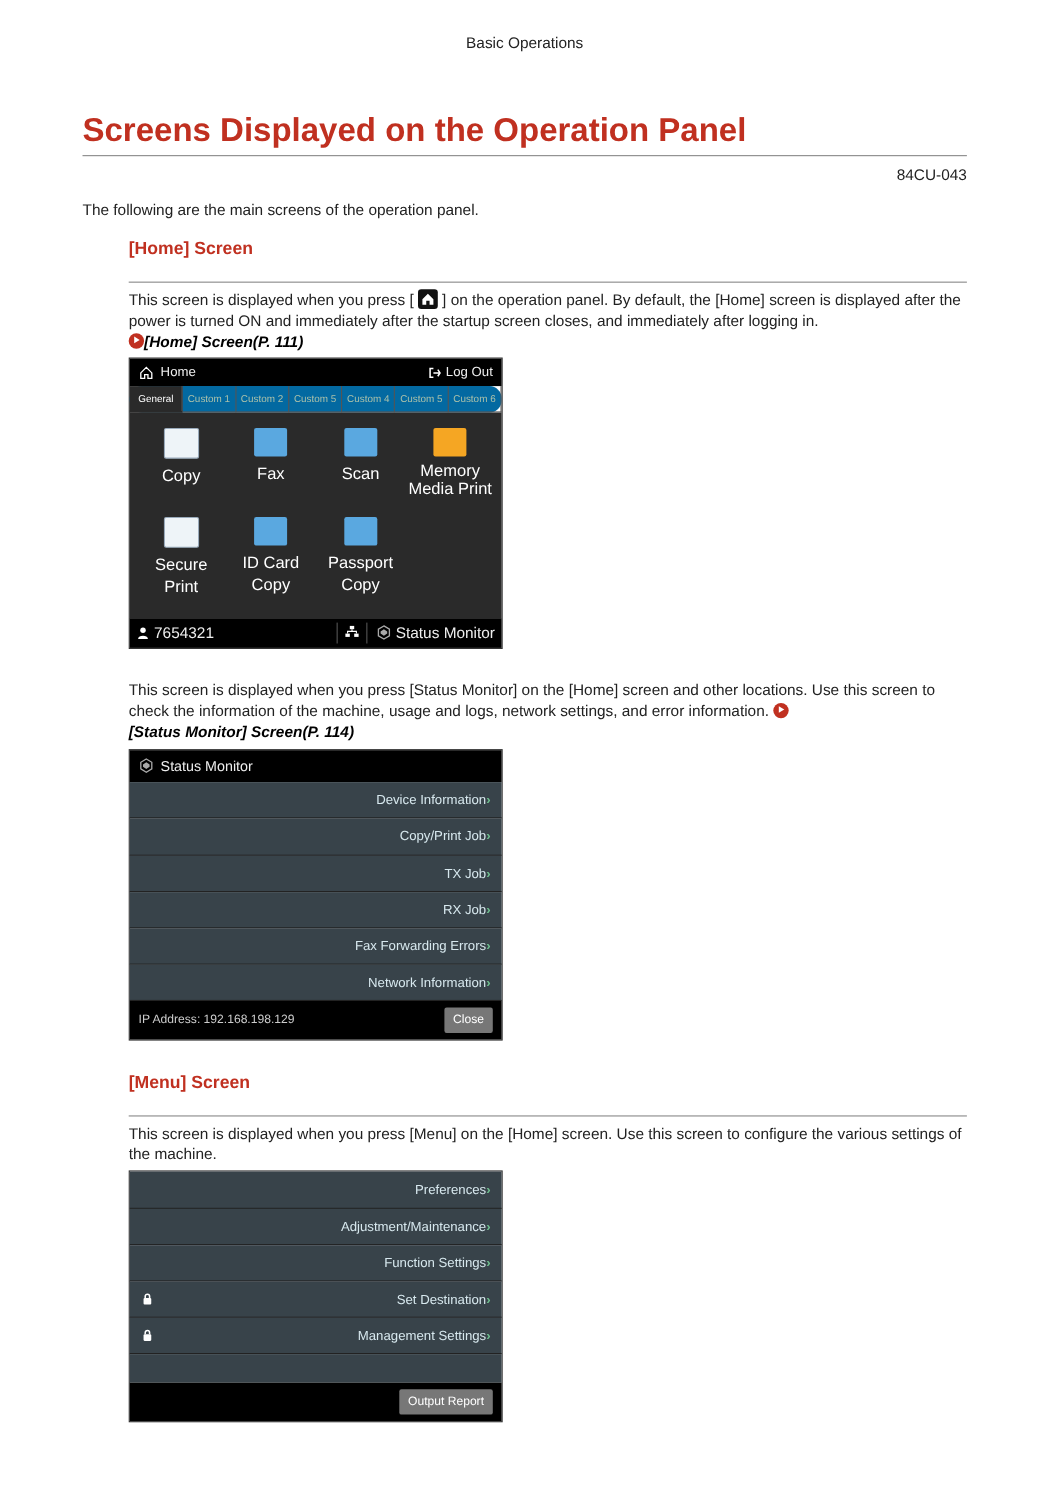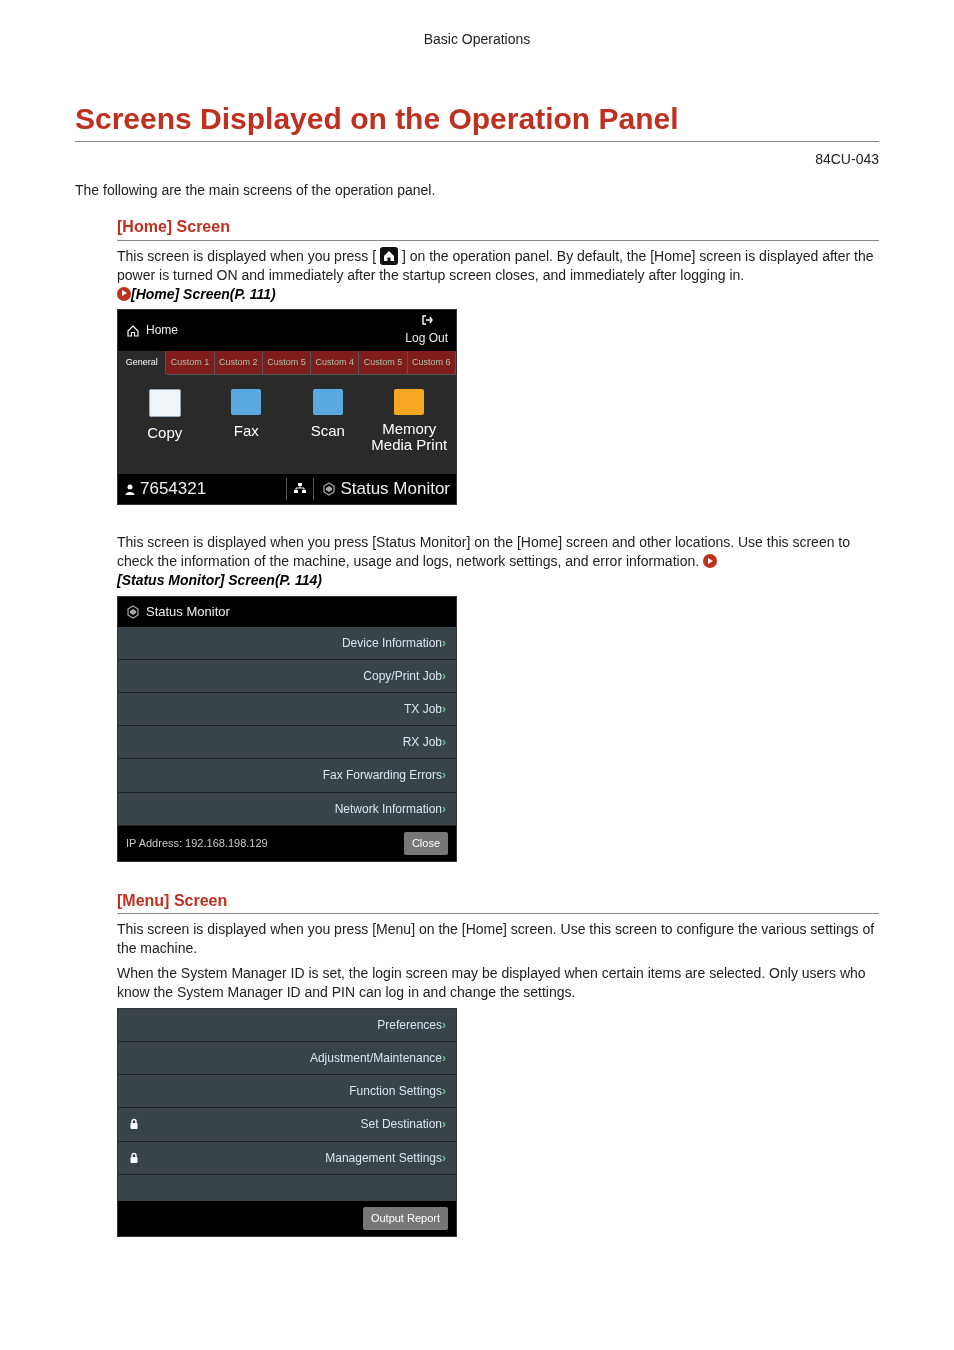--- a/index.html
+++ b/index.html
@@ -36,21 +36,21 @@
   .section {
     margin-left: 42px;
     margin-bottom: 28px;
   }
   .section h2 {
     color: #c03020;
     font-size: 16px;
     font-weight: bold;
     margin: 0 0 2px 0;
     border-bottom: 1px solid #888;
-    padding-bottom: 2px;
+    padding-bottom: 18px;
   }
   .section p {
     margin: 6px 0;
   }
   .circle-icon {
     display: inline-block;
     width: 14px; height: 14px;
     border-radius: 50%;
     background: #c03020;
     color: #fff;
@@ -91,24 +91,25 @@
     margin-top: 6px;
   }
   .home-top {
     background: #000;
     display: flex;
     align-items: center;
     padding: 4px 8px;
     font-size: 12px;
   }
   .home-top .title { flex: 1; display:flex; align-items:center; gap:6px;}
-  .home-top .logout { display:flex; align-items:center; gap:4px;flex-direction:column; }
+  .home-top .logout { display:flex; align-items:center; gap:4px; }
   .tab-row {
     display: flex;
-    background: #7f1d1d;
+    background: #0369a1;
+    border-radius: 11px;
   }
   .tab {
     flex: 1;
     text-align: center;
     padding: 5px 2px;
     font-size: 9px;
     color: #aac0aa;
     border-right: 1px solid #555;
     border-bottom: 1px solid #555;
   }
@@ -140,21 +141,21 @@
   }
   .icon-cell .ibox.doc {
     background: #eef4f8;
     border: 1px solid #9ab;
   }
   .home-bottom {
     background: #000;
     display: flex;
     align-items: flex-end;
     padding: 4px 6px;
-    font-size: 17px;
+    font-size: 14px;
   }
   .home-bottom .uid { flex: 1; display:flex; align-items:center; gap:4px; }
   .home-bottom .sm { display:flex; align-items:center; gap:4px; border-left:1px solid #555; padding-left:8px; }
   .net-icon-sep { border-left:1px solid #555; padding:0 6px; }
 
   
   .list-shot {
     width: 338px;
     font-size: 12px;
     border: 1px solid #333;
@@ -256,20 +257,26 @@
       <div class="tab">Custom 5</div>
       <div class="tab">Custom 6</div>
     </div>
     <div class="icon-grid">
       <div class="icon-row">
         <div class="icon-cell"><div class="ibox doc"></div><span>Copy</span></div>
         <div class="icon-cell"><div class="ibox"></div><span>Fax</span></div>
         <div class="icon-cell"><div class="ibox"></div><span>Scan</span></div>
         <div class="icon-cell"><div class="ibox" style="background:#f5a623"></div><span style="display:inline-block; line-height:1.1">Memory Media Print</span></div>
       </div>
+      <div class="icon-row">
+        <div class="icon-cell"><div class="ibox doc"></div><span>Secure Print</span></div>
+        <div class="icon-cell"><div class="ibox"></div><span>ID Card Copy</span></div>
+        <div class="icon-cell"><div class="ibox"></div><span>Passport Copy</span></div>
+        <div class="icon-cell"></div>
+      </div>
     </div>
     <div class="home-bottom">
       <div class="uid">
         <svg width="12" height="12" viewBox="0 0 12 12">
             <circle cx="6" cy="4" r="2.5" fill="#fff"></circle>
             <path d="M1.5 12 C1.5 8 10.5 8 10.5 12 Z" fill="#fff"></path>
           </svg>
         <span>7654321</span>
       </div>
       <div class="net-icon-sep">
@@ -334,21 +341,20 @@
     <div class="list-bottom">
       <span class="left">IP Address: 192.168.198.129</span>
       <span class="btn">Close</span>
     </div>
   </div>
 </div>
 
 <div class="section">
   <h2>[Menu] Screen</h2>
   <p>This screen is displayed when you press [Menu] on the [Home] screen. Use this screen to configure the various settings of the machine.</p>
-  <p>When the System Manager ID is set, the login screen may be displayed when certain items are selected. Only users who know the System Manager ID and PIN can log in and change the settings.</p>
 
   <div class="list-shot">
     <div class="list-item">
         <span class="label">Preferences</span>
         <span class="chev">›</span>
       </div>
     <div class="list-item">
         <span class="label">Adjustment/Maintenance</span>
         <span class="chev">›</span>
       </div>

